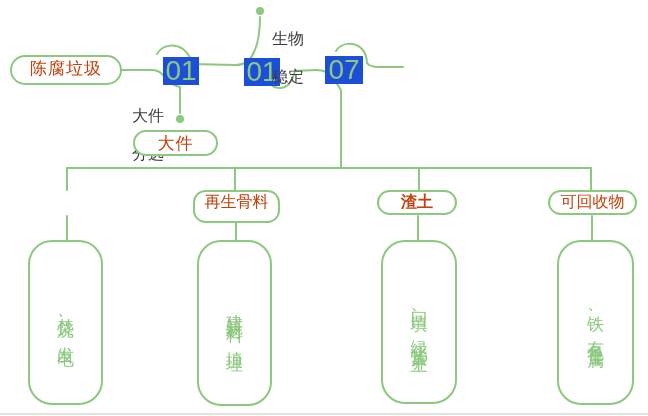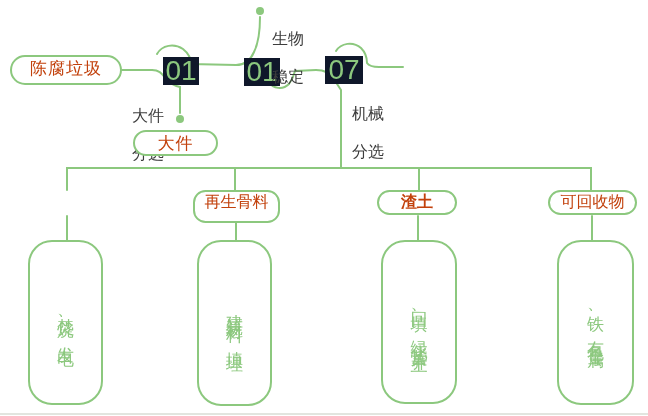--- a/index.html
+++ b/index.html
@@ -11,21 +11,21 @@
   .node,.label,.num{position:absolute;z-index:2;}
   .pill{
     display:flex;align-items:flex-start;justify-content:center;
     border:2px solid #8cc87e;border-radius:15px;color:#c2410c;
     font-size:17px;letter-spacing:1px;box-sizing:border-box;background:#ffffff;
     white-space:nowrap;
   }
   .pill.small{font-size:16px;letter-spacing:0;}
   .num{
     color:#8cc87e;font-size:28px;line-height:1;text-align:center;
-    font-weight:400;background:#0f172a;padding:0 1px;
+    font-weight:400;background:#1d4ed8;padding:0 1px;
   }
   .label{
     color:#3d3d3d;font-size:16px;line-height:19px;white-space:pre-line;text-align:right;
   }
   .resultbox{
     position:absolute;z-index:2;border:2px solid #8cc87e;border-radius:24px;
     box-sizing:border-box;display:flex;align-items:center;justify-content:center;
     background:#ffffff;
   }
   .vtext{
@@ -80,24 +80,20 @@
   <div class="num" style="left:325px;top:56px;width:36px;">07</div>
 
   <div class="label" style="left:132px;top:87px;">
     <div>大件</div>
     <div>分选</div>
   </div>
   <div class="label" style="left:272px;top:10px;">
     <div>生物</div>
     <div>稳定</div>
   </div>
-  <div class="label" style="left:352px;top:85px;">
-    <div>机械</div>
-    <div>分选</div>
-  </div>
 
   <div class="node pill" style="left:133px;top:130px;width:85px;height:26px;border-radius:13px;">
     <span>大件</span>
   </div>
 
   <div class="node pill small" style="left:193px;top:190px;width:87px;height:33px;border-radius:12.5px;">
     <span>再生骨料</span>
   </div>
   <div class="node pill small" style="left:377px;top:190px;width:80px;height:25px;border-radius:12.5px;font-weight:bold;">
     <span>渣土</span>

